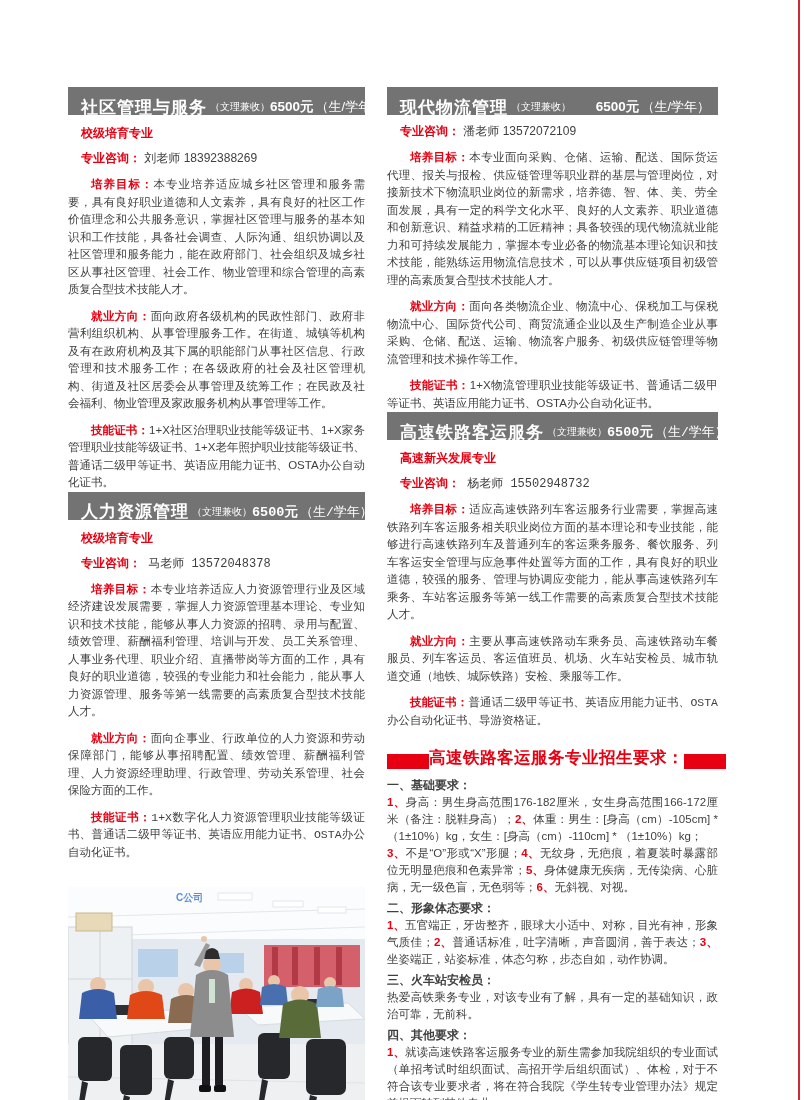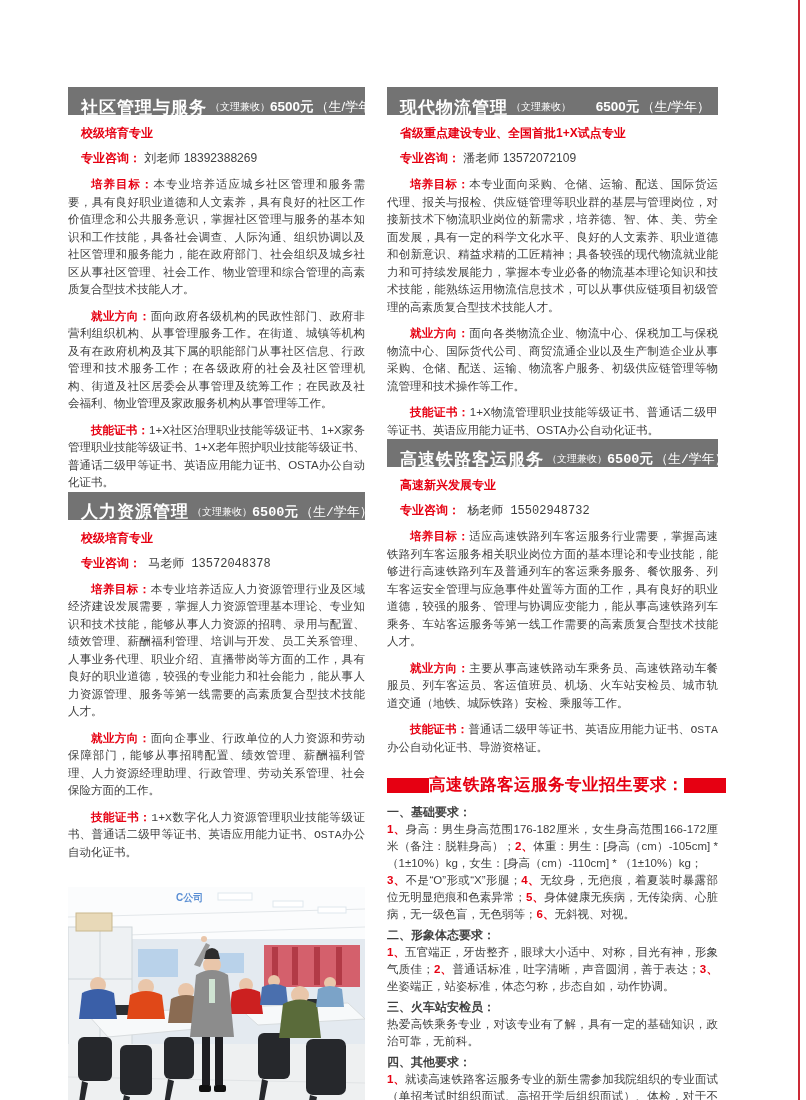--- a/index.html
+++ b/index.html
@@ -24,21 +24,21 @@
   .consult .lbl{color:#e60012;font-weight:bold;}
   .consult .val{color:#3f3f3f;}
 
   .para{font-size:11.5px;line-height:17.5px;color:#3f3f3f;text-align:justify;
         text-indent:2em;margin:9px 0 0 0;}
   .para .lead{color:#e60012;font-weight:bold;}
 
   .photo{display:block;margin-top:26px;width:297px;height:242px;}
 
   .requirements{margin-top:18px;}
-  .req-heading{display:flex;align-items:center;margin-bottom:8px;}
+  .req-heading{display:flex;align-items:flex-end;margin-bottom:8px;}
   .req-block{width:42px;height:15px;background:#e60012;flex:0 0 auto;}
   .req-title{color:#e60012;font-weight:bold;font-size:16.5px;flex:1;text-align:center;
              white-space:nowrap;letter-spacing:0.5px;}
   .req-group{margin-top:4px;}
   .req-group-title{color:#404040;font-weight:bold;font-size:12px;line-height:17px;}
   .req-para{font-size:11.5px;line-height:17px;color:#3f3f3f;text-align:justify;margin:0;}
   .req-para .num{color:#e60012;font-weight:bold;}
 </style>
 </head>
 <body>
@@ -171,21 +171,20 @@
   <div class="col col-right">
     <div id="right-programs">
   <section class="program">
     <header class="prog-bar">
       <span class="prog-title">现代物流管理</span>
       <span class="prog-adm">（文理兼收）</span>
       <span class="spacer"></span>
       <span class="prog-fee">6500元</span>
       <span class="prog-fee-unit">（生/学年）</span>
     </header>
-    <div class="badge">省级重点建设专业、全国首批1+X试点专业</div>
     <div class="consult">
       <span class="lbl">专业咨询：</span>
       <span class="val">潘老师 13572072109</span>
     </div>
     <div class="prog-body">
             <p class="para"><span class="lead">培养目标：</span><span>本专业面向采购、仓储、运输、配送、国际货运代理、报关与报检、供应链管理等职业群的基层与管理岗位，对接新技术下物流职业岗位的新需求，培养德、智、体、美、劳全面发展，具有一定的科学文化水平、良好的人文素养、职业道德和创新意识、精益求精的工匠精神；具备较强的现代物流就业能力和可持续发展能力，掌握本专业必备的物流基本理论知识和技术技能，能熟练运用物流信息技术，可以从事供应链项目初级管理的高素质复合型技术技能人才。</span></p>
             <p class="para"><span class="lead">就业方向：</span><span>面向各类物流企业、物流中心、保税加工与保税物流中心、国际货代公司、商贸流通企业以及生产制造企业从事采购、仓储、配送、运输、物流客户服务、初级供应链管理等物流管理和技术操作等工作。</span></p>
             <p class="para"><span class="lead">技能证书：</span><span>1+X物流管理职业技能等级证书、普通话二级甲等证书、英语应用能力证书、OSTA办公自动化证书。</span></p>
           </div>
   </section>

